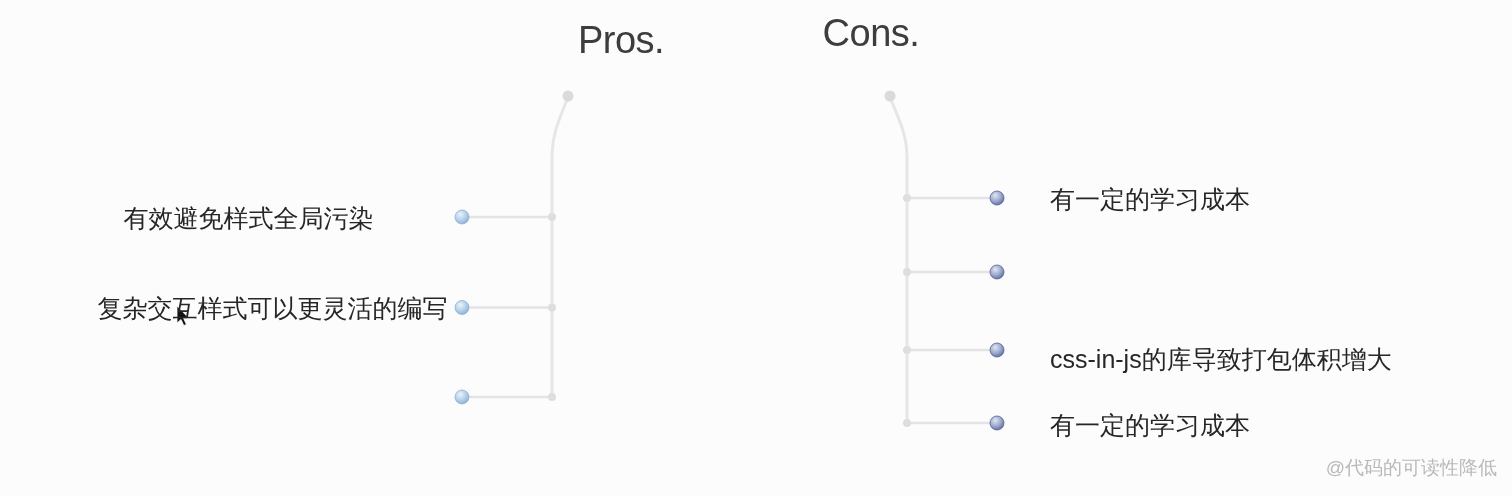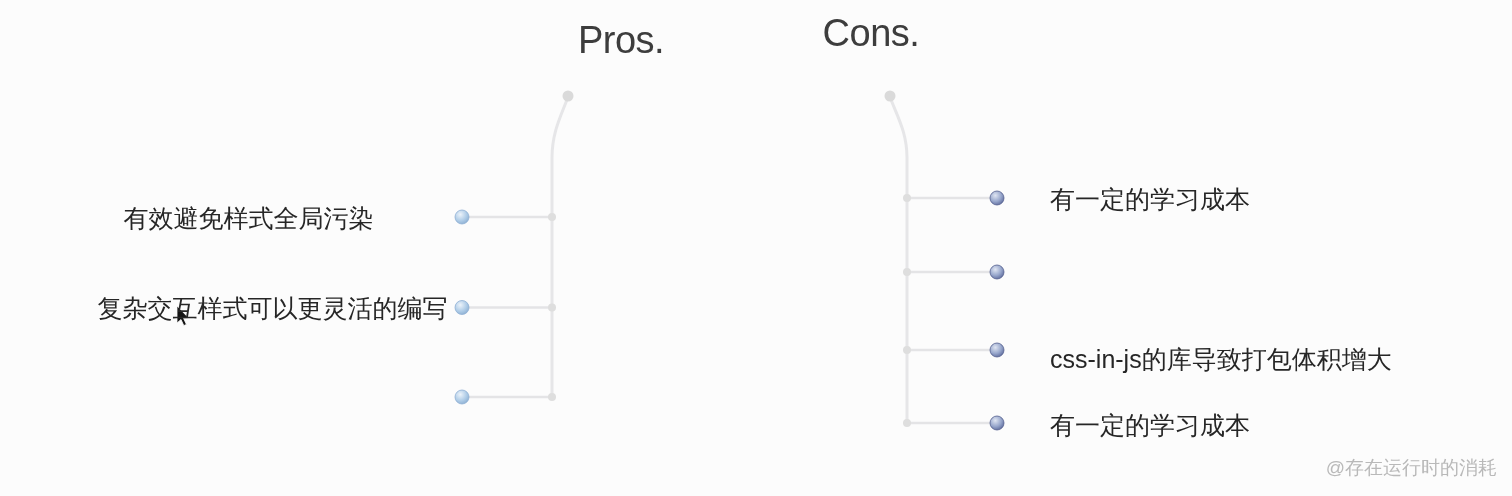--- a/index.html
+++ b/index.html
@@ -130,15 +130,15 @@
   <div class="branch-title title-pros">Pros.</div>
   <div class="branch-title title-cons">Cons.</div>
 
   <div class="node-label left-item li-0">有效避免样式全局污染</div>
   <div class="node-label left-item li-1">复杂交互样式可以更灵活的编写</div>
 
   <div class="node-label right-item ri-0">有一定的学习成本</div>
   <div class="node-label right-item ri-2">css-in-js的库导致打包体积增大</div>
   <div class="node-label right-item ri-3">有一定的学习成本</div>
 
-  <div class="watermark">@存在运行时的消耗</div>
+  <div class="watermark">@代码的可读性降低</div>
 
 </div>
 
 </body></html>

